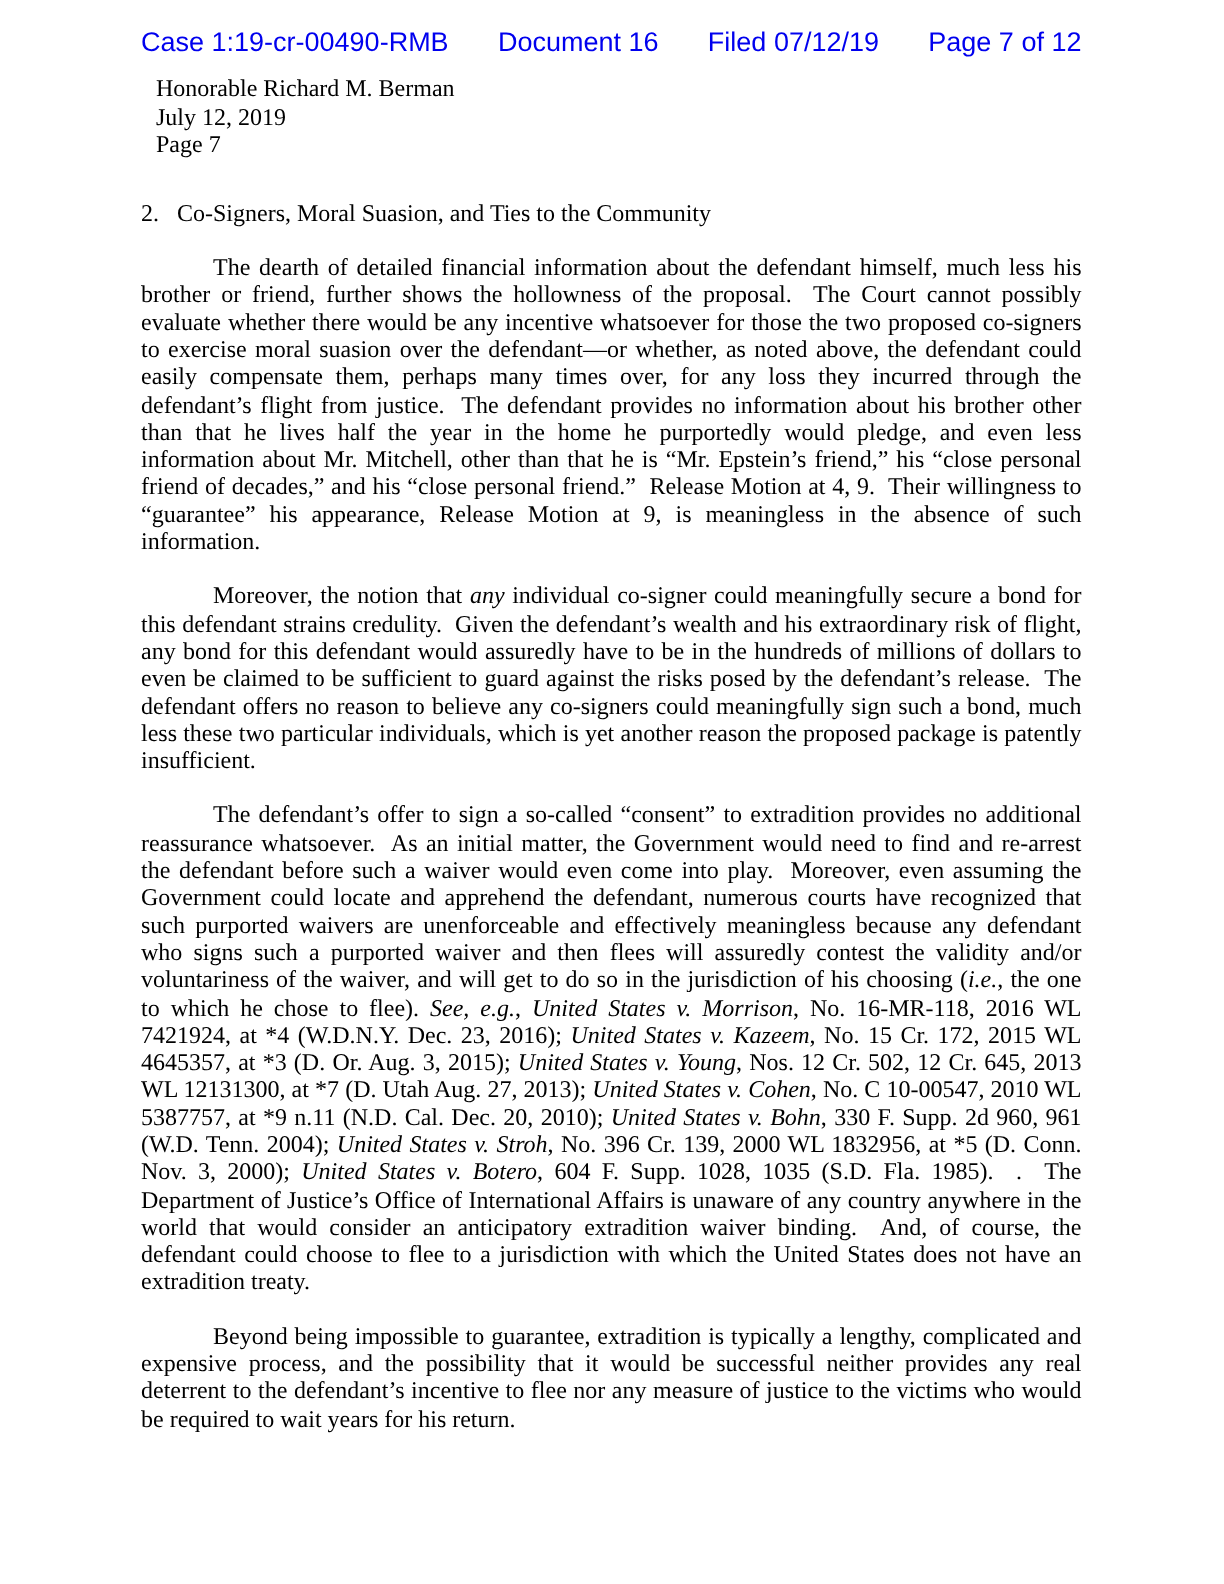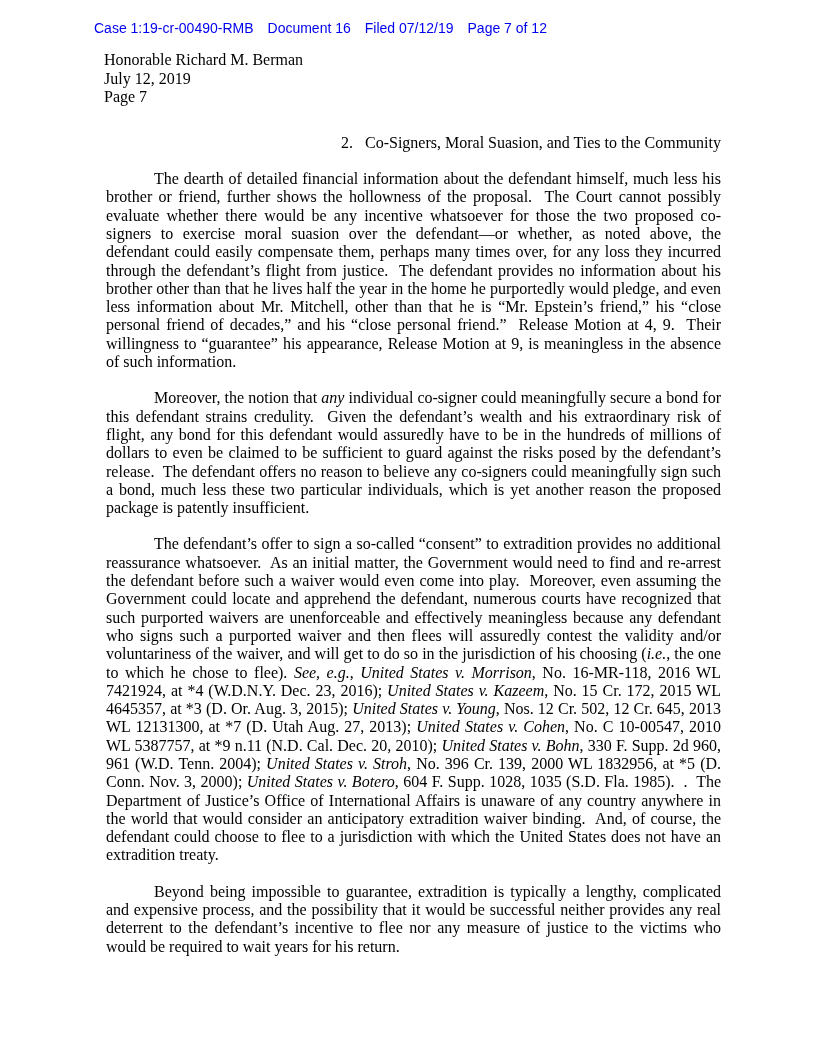--- a/index.html
+++ b/index.html
@@ -10,42 +10,42 @@
     position: relative;
     overflow: hidden;
   }
   .page {
     position: absolute; inset: 0;
     padding: 20px 95px 0 94px;
     box-sizing: border-box;
   }
   .stamp {
     display: flex;
-    justify-content: flex-start;
+    justify-content: space-between;
     gap: 14px;
     font-family: "Liberation Sans", sans-serif;
-    font-size: 14px;
+    font-size: 18px;
     line-height: 16px;
     white-space: nowrap;
   }
   .address {
     margin: 15px 0 12px 10px;
     font-size: 16px;
     line-height: 18.6px;
   }
   .section-heading {
-    text-align: right;
+    text-align: left;
     font-size: 16px;
     line-height: 18.3px;
     margin: 27px 0 0 0;
   }
   .section-heading.second { margin-top: 15px; }
   .section-heading .heading-number { margin-right: 12px; }
   p.para {
-    margin: 18px 0 0 12px;
+    margin: 18px 0 0 0;
     font-size: 16px;
     line-height: 18.3px;
     text-align: justify;
     text-indent: 48px;
   }
   p.para em, .runs em { font-style: italic; font-family: inherit; }
 </style>
 </head>
 <body>
 

